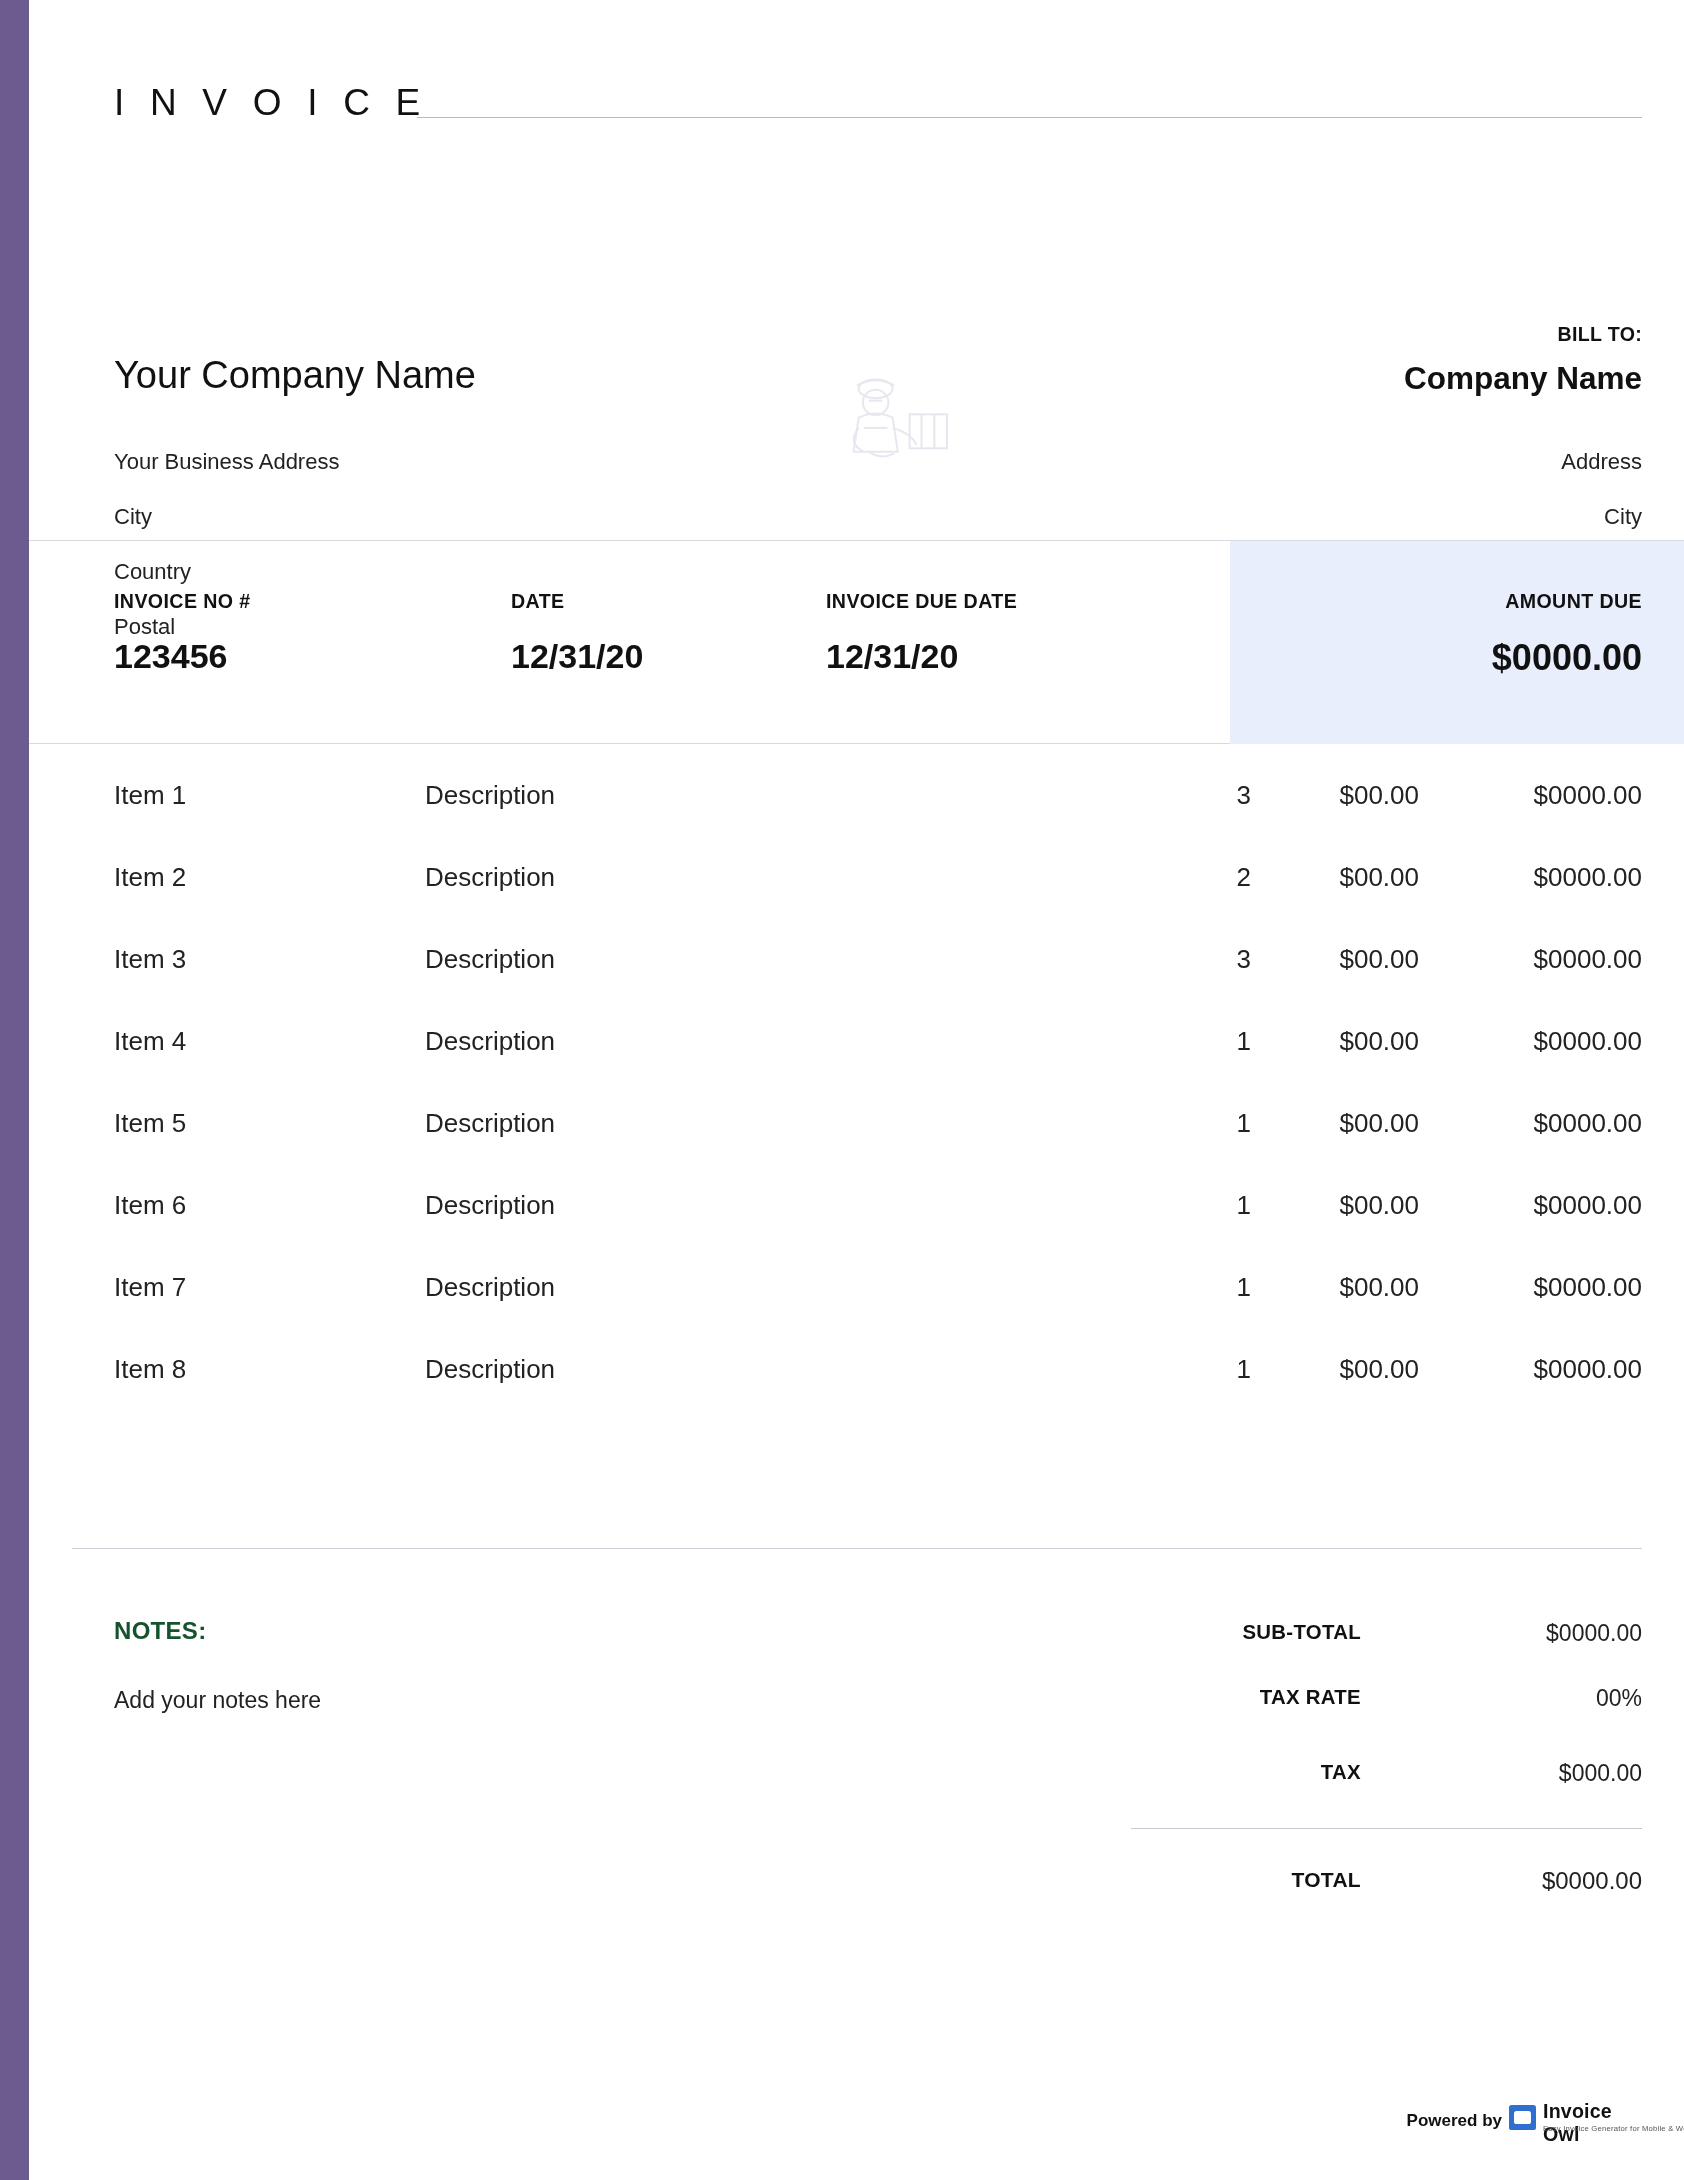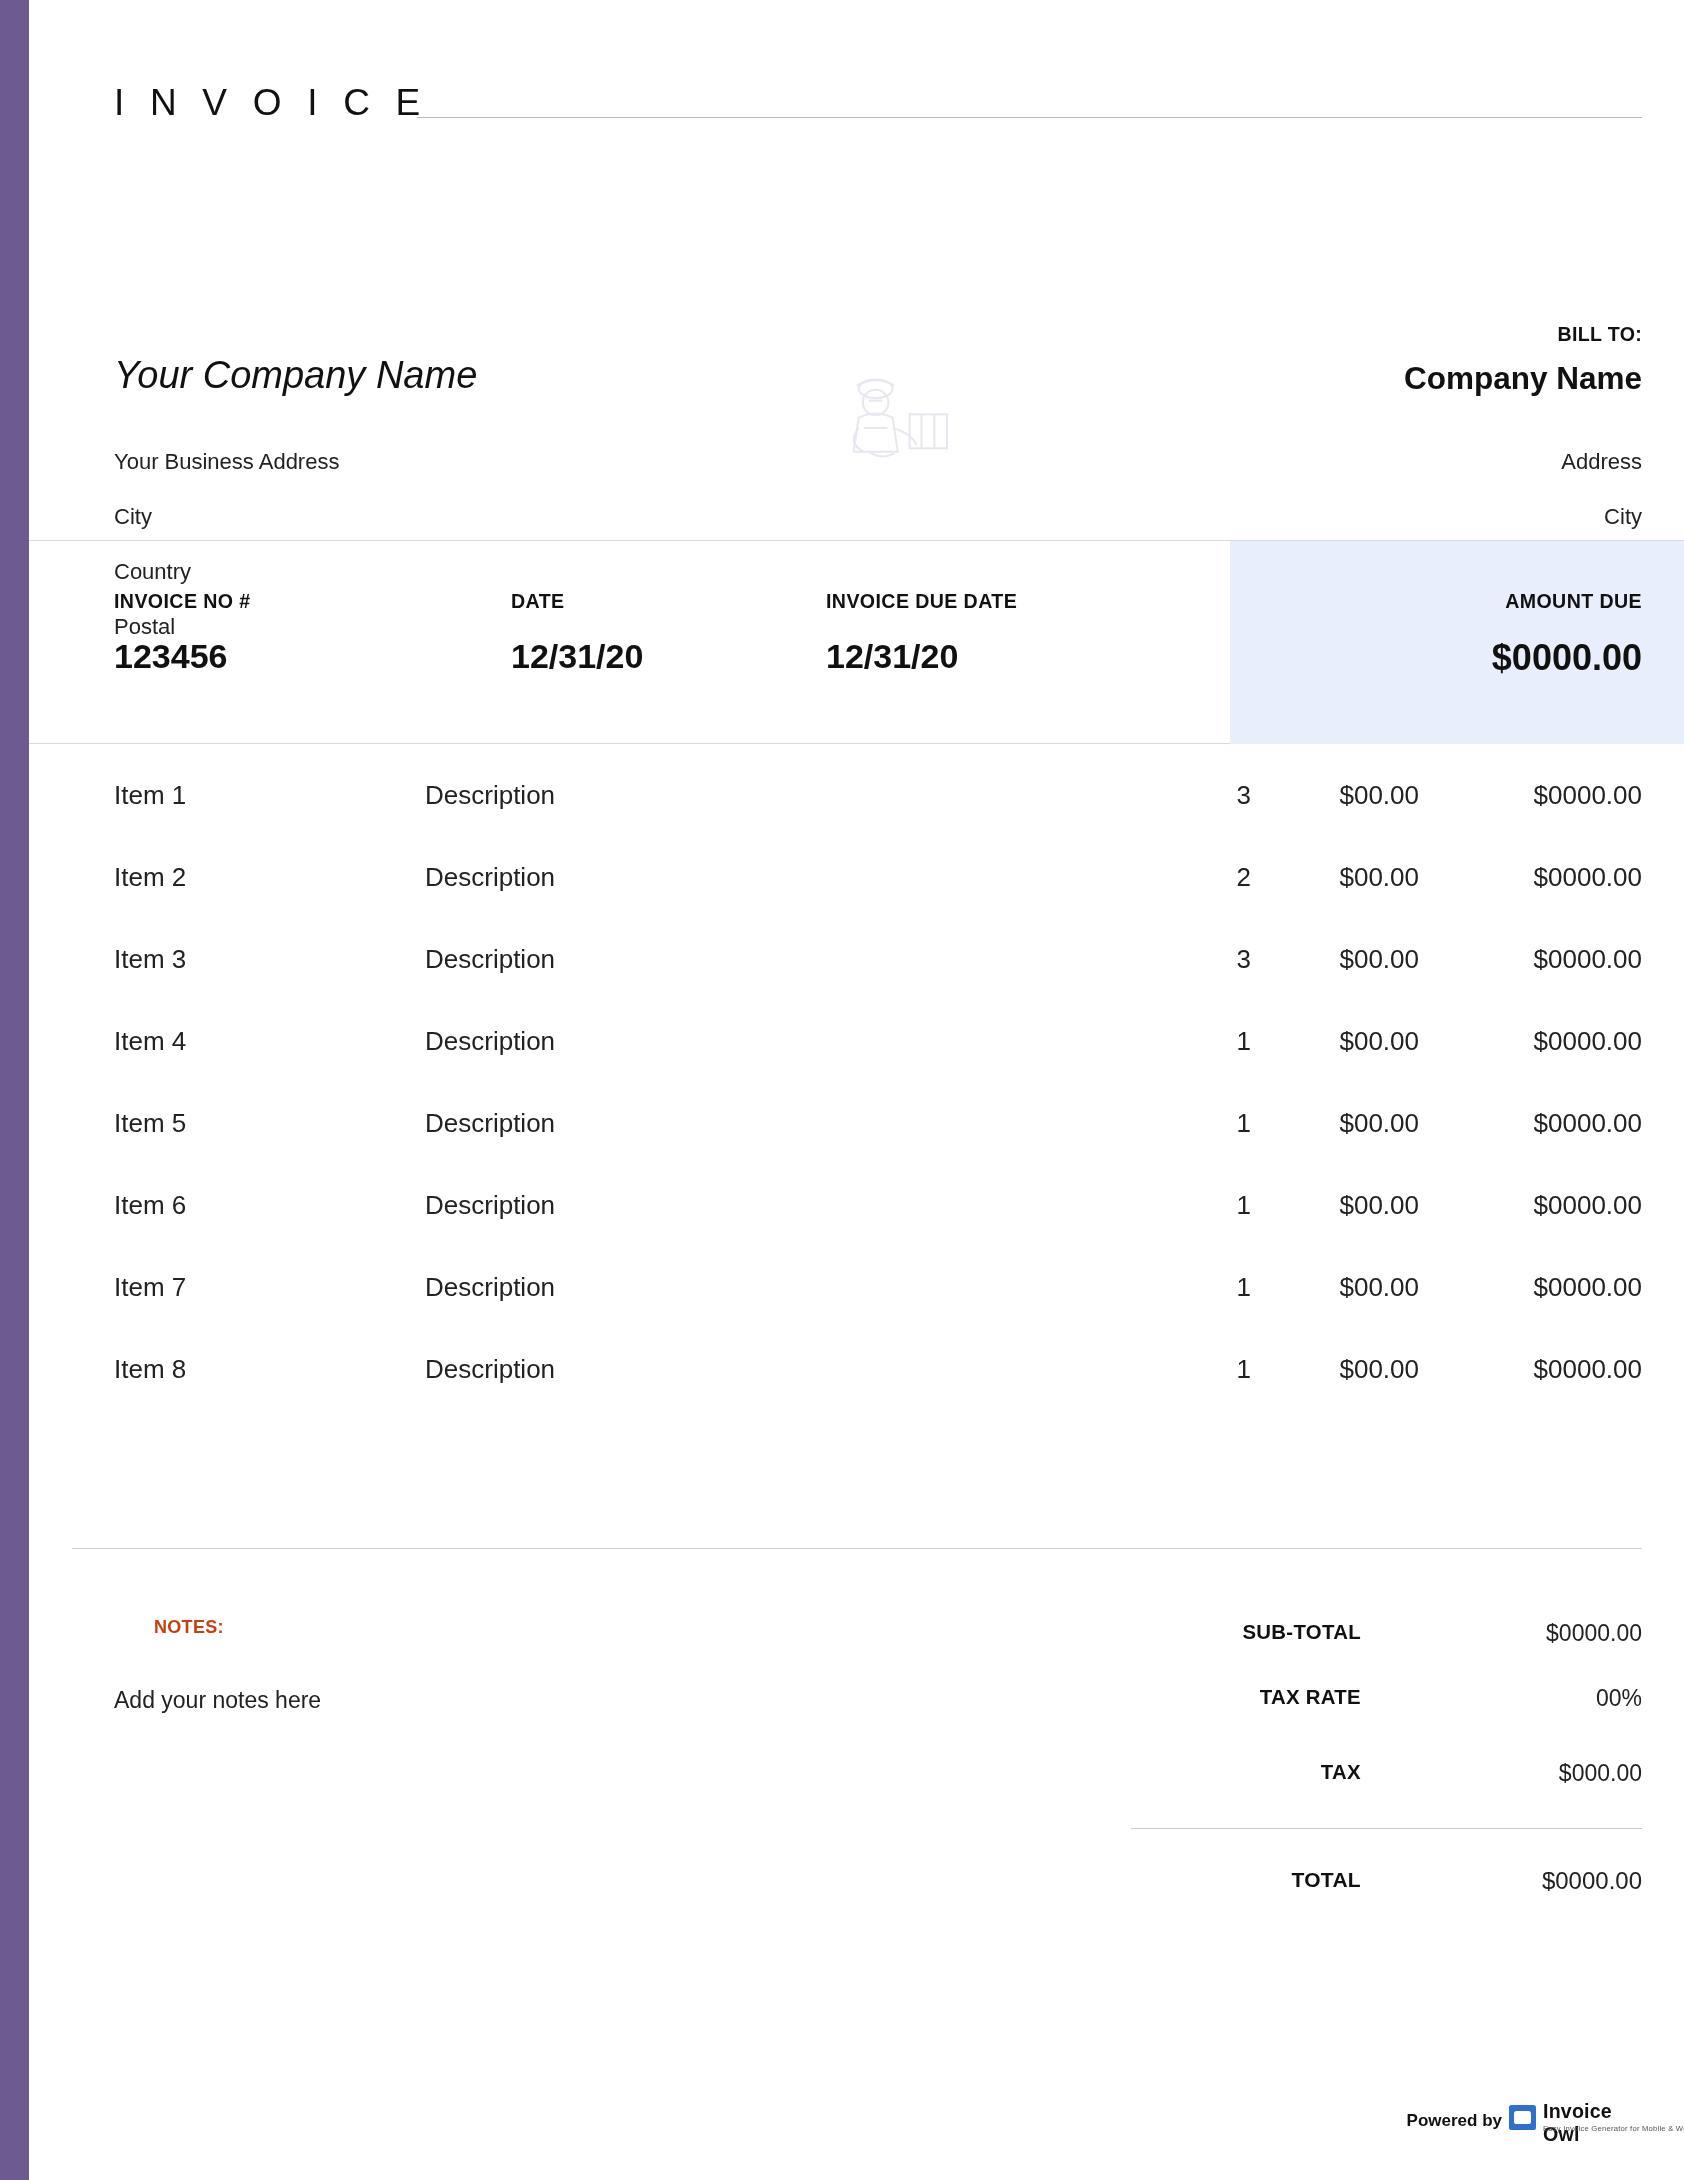--- a/index.html
+++ b/index.html
@@ -65,21 +65,20 @@
     position: relative;
     height: 362px;
   }
   .co-name {
     position: absolute;
     left: 85px;
     top: 193px;
     font-size: 38px;
     font-weight: 400;
     color: #111;
-    font-style: italic;
   }
   .from-lines {
     position: absolute;
     left: 85px;
     top: 273px;
     font-size: 22px;
     line-height: 55px;
     color: #222;
   }
   .bill-to-label {
@@ -199,25 +198,24 @@
     top: 1532px;
     height: 0.9px;
     background: #cfcfd8;
   }
 
   
   .notes-label {
     position: absolute;
     left: 85px;
     top: 1601px;
-    font-size: 18px;
+    font-size: 24px;
     font-weight: bold;
     letter-spacing: 0.3px;
-    color: #c2410c;
-    margin-left: 40px;
+    color: #14532d;
   }
   .notes-text {
     position: absolute;
     left: 85px;
     top: 1671px;
     font-size: 23px;
     color: #222;
   }
 
   .totals {

